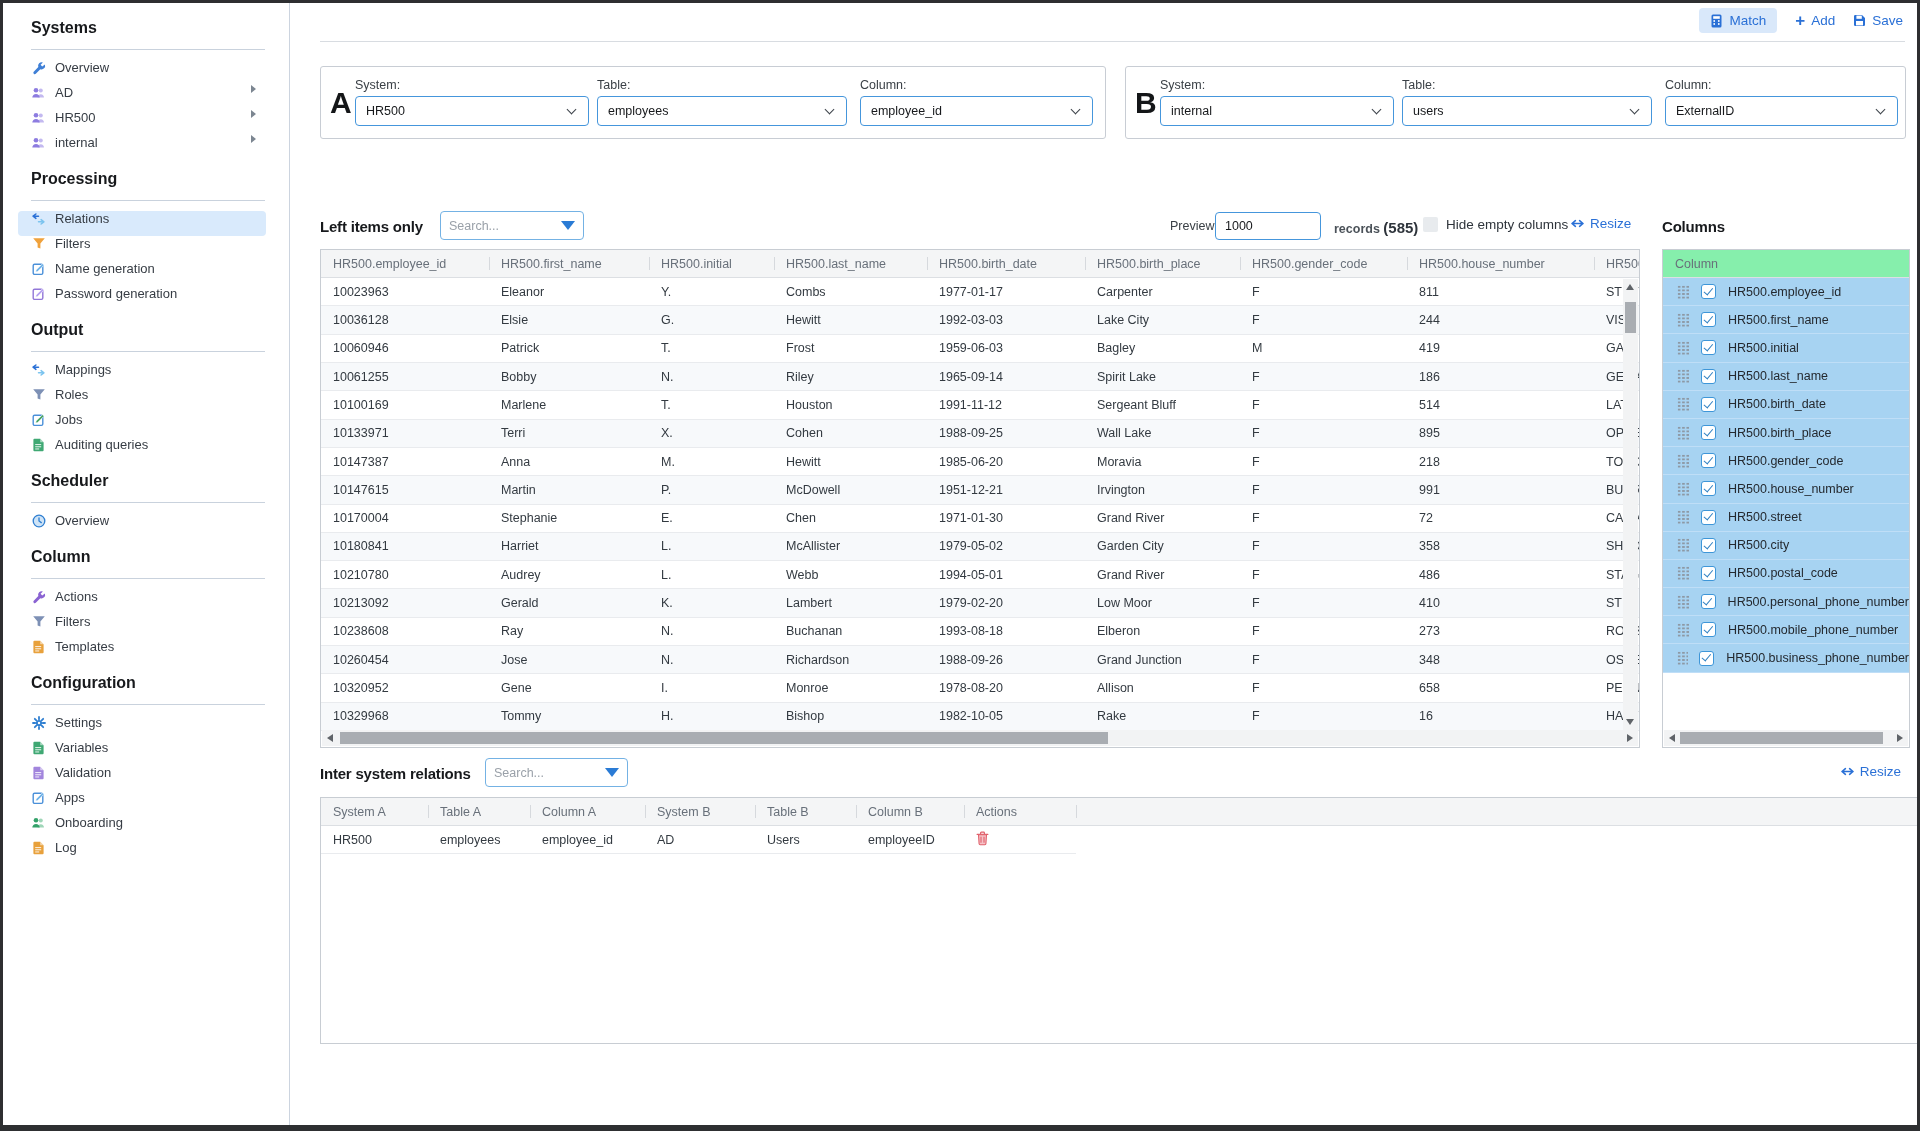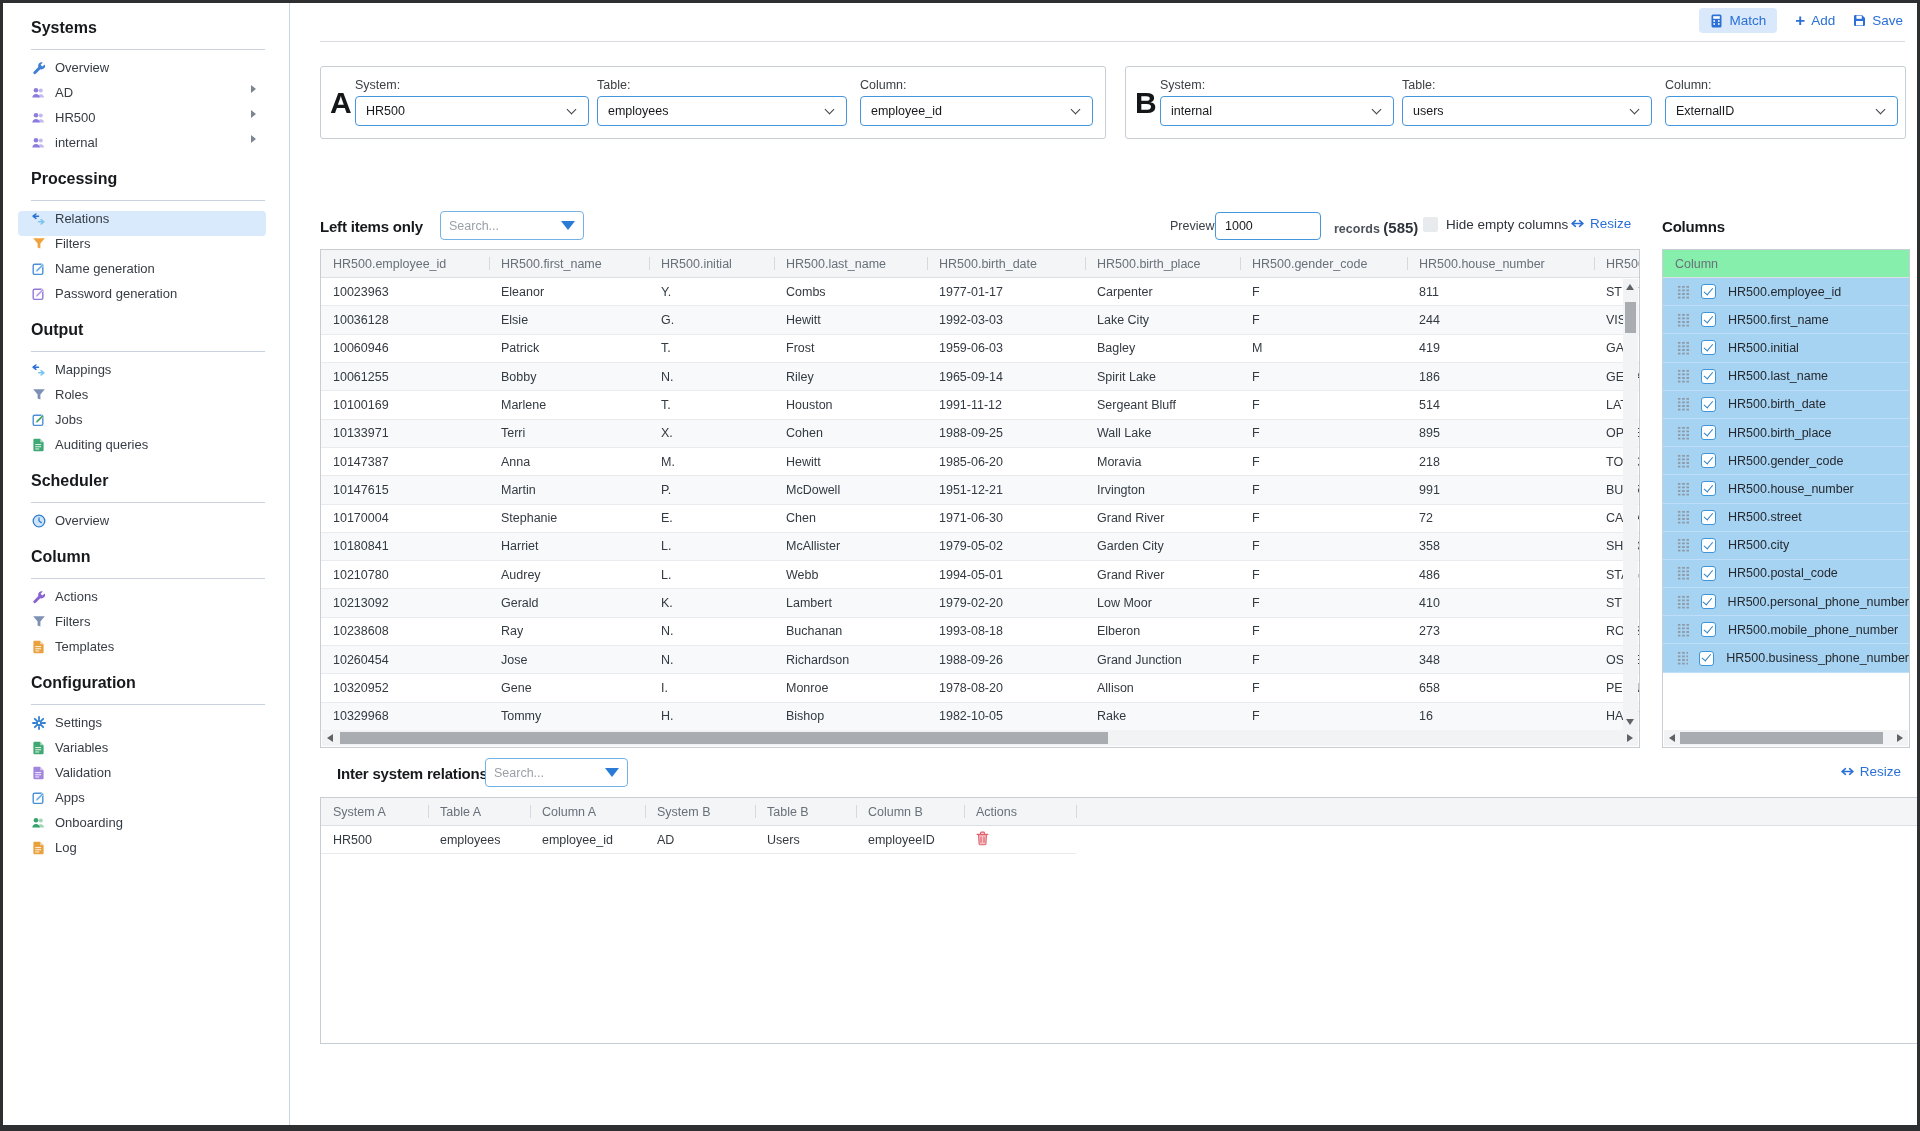--- a/index.html
+++ b/index.html
@@ -73,21 +73,21 @@
 
 #columnsTitle{position:absolute;left:1371px;top:215px;}
 #colbox{position:absolute;left:1371px;top:246px;width:248px;height:499px;overflow:hidden;}
 .colhead{height:28px;background:#86efac;border-bottom:1px solid #dcdfe3;display:flex;align-items:center;padding-left:12px;font-size:12.5px;color:#68707a;}
 .colrow{height:28.2px;background:#a7d3f2;display:flex;align-items:center;border-bottom:1px solid #bfdef7;}
 .drag{width:13px;height:14px;margin-left:14px;background-image:radial-gradient(circle,#8d99a5 1.1px,transparent 1.3px);background-size:4.3px 3.6px;}
 .cb{width:15px;height:15px;background:#fff;border:1.5px solid #3e96d8;border-radius:3px;margin-left:11px;position:relative;flex:none;}
 .cb::after{content:'';position:absolute;left:3.5px;top:0.8px;width:4px;height:7.5px;border-right:1.7px solid #2f80c2;border-bottom:1.7px solid #2f80c2;transform:rotate(40deg);}
 .colrow .clabel{font-size:12.5px;color:#24292f;margin-left:12px;white-space:nowrap;}
 
-#relTitle{position:absolute;left:46px;top:762px;}
+#relTitle{position:absolute;left:29px;top:762px;}
 #searchRel{left:194px;top:755px;width:143px;}
 #relbox{position:absolute;left:29px;top:794px;width:1865px;height:247px;overflow:hidden;}
 .relrow{display:flex;height:28px;border-bottom:1px solid #e9ebee;width:755px;}
 .trash{width:13px;height:15px;}
 </style>
 </head>
 <body>
 
 <div class="window">
   <aside class="sidebar" id="sidebar">
@@ -529,21 +529,21 @@
           <div class="g-cell" style="width:155px">Irvington</div>
           <div class="g-cell" style="width:167px">F</div>
           <div class="g-cell" style="width:187px">991</div>
           <div class="g-cell" style="width:47px">BURR</div>
         </div>
         <div class="grow">
           <div class="g-cell" style="width:168px">10170004</div>
           <div class="g-cell" style="width:160px">Stephanie</div>
           <div class="g-cell" style="width:125px">E.</div>
           <div class="g-cell" style="width:153px">Chen</div>
-          <div class="g-cell" style="width:158px">1971-06-30</div>
+          <div class="g-cell" style="width:158px">1971-01-30</div>
           <div class="g-cell" style="width:155px">Grand River</div>
           <div class="g-cell" style="width:167px">F</div>
           <div class="g-cell" style="width:187px">72</div>
           <div class="g-cell" style="width:47px">CANA</div>
         </div>
         <div class="grow alt">
           <div class="g-cell" style="width:168px">10180841</div>
           <div class="g-cell" style="width:160px">Harriet</div>
           <div class="g-cell" style="width:125px">L.</div>
           <div class="g-cell" style="width:153px">McAllister</div>

